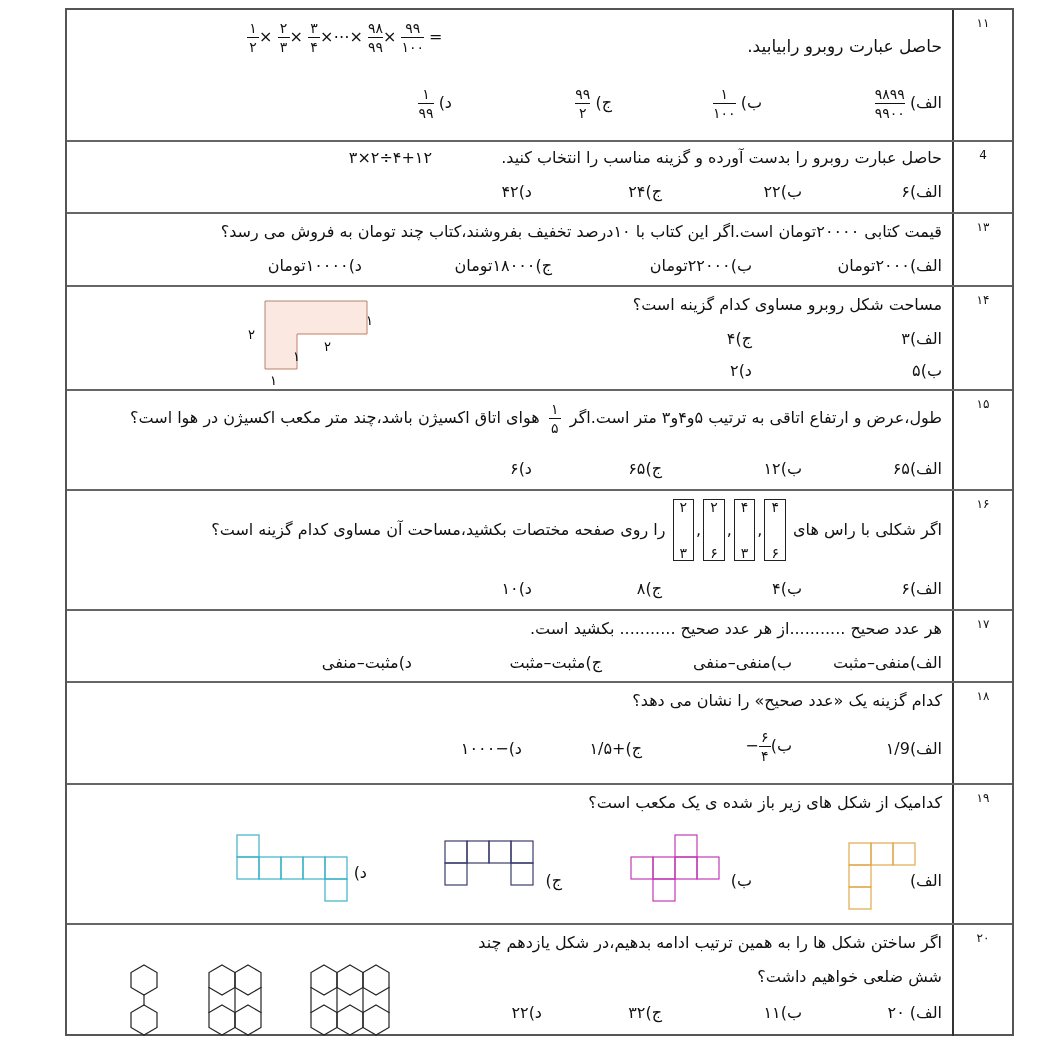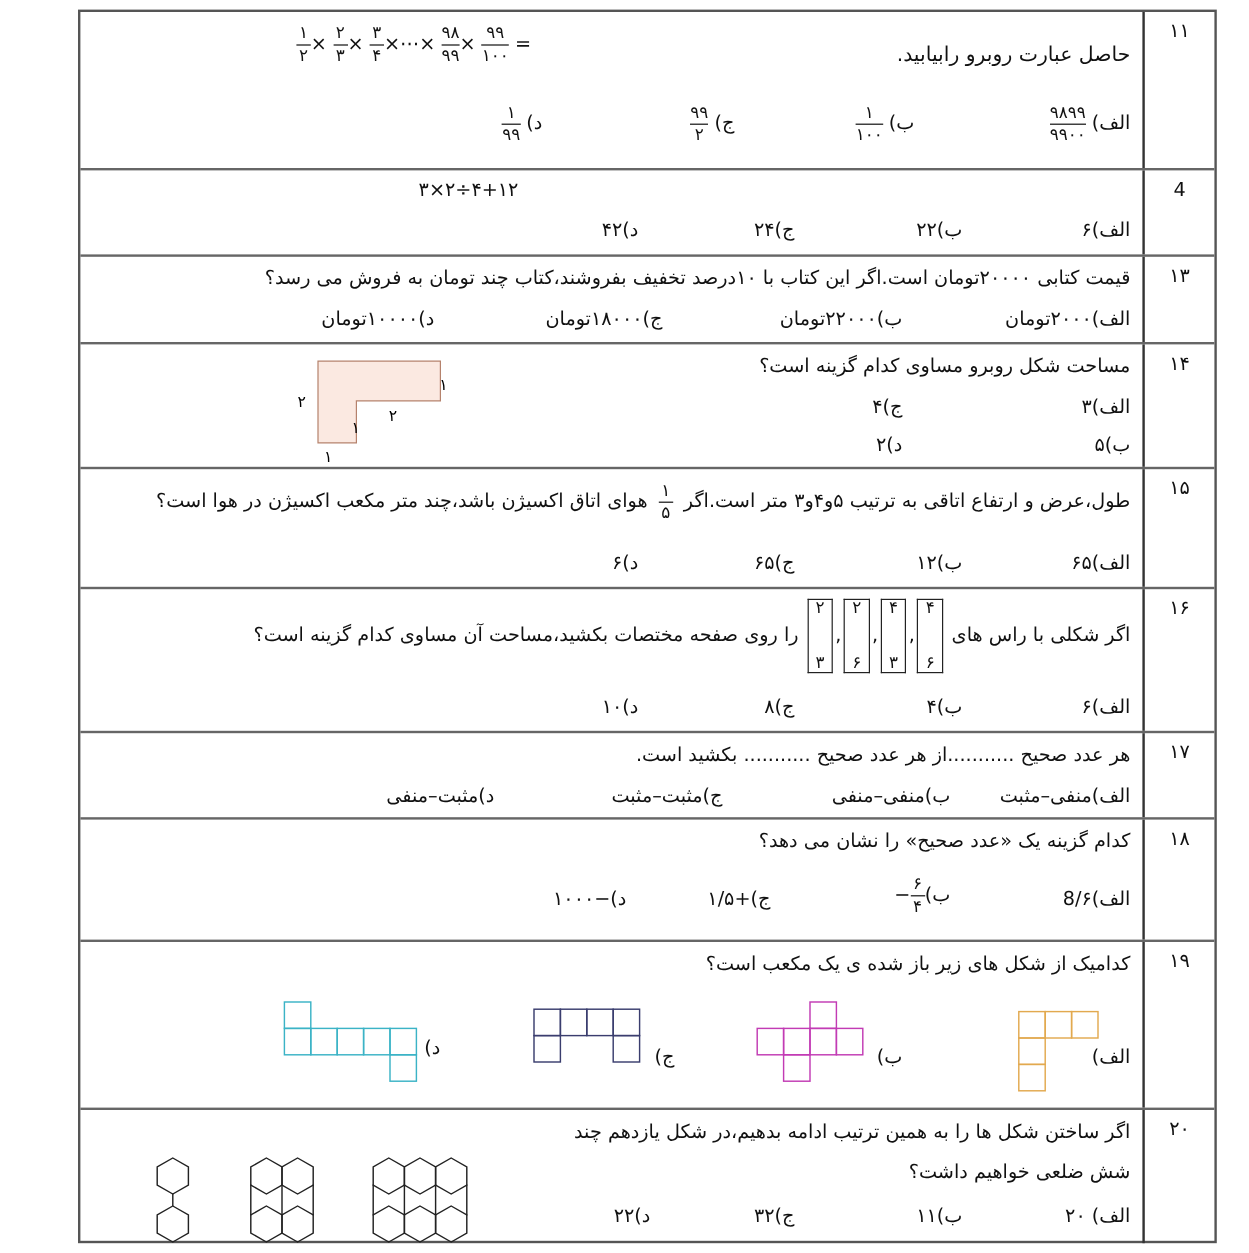--- a/index.html
+++ b/index.html
@@ -3,21 +3,21 @@
 <meta charset="utf-8">
 <style>
   html,body{margin:0;padding:0;background:#fff;}
   body{width:1041px;height:1044px;position:relative;overflow:hidden;
        font-family:"DejaVu Sans",sans-serif;color:#111;}
   .sheet{position:absolute;left:65px;top:8px;width:949px;height:1028px;
          border:2px solid #555;box-sizing:border-box;}
   .row{position:absolute;left:0;right:0;border-bottom:2px solid #666;box-sizing:border-box;}
   .row:last-child{border-bottom:none;}
   .num{position:absolute;right:0;top:0;bottom:0;width:60px;border-left:2px solid #333;
-       box-sizing:border-box;direction:rtl;text-align:center;font-size:16px;padding-top:6px;}
+       box-sizing:border-box;direction:rtl;text-align:center;font-size:12px;padding-top:6px;}
   .body{position:absolute;left:0;right:60px;top:0;bottom:0;direction:rtl;font-size:16px;}
   .abs{position:absolute;white-space:nowrap;}
   .frac{display:inline-flex;flex-direction:column;align-items:center;vertical-align:middle;
         font-size:14px;line-height:16px;}
   .frac .bar{border-top:1.3px solid #111;width:100%;min-width:12px;margin:1px 0;}
   .ltr{direction:ltr;}
   .vec{display:inline-flex;flex-direction:column;align-items:center;justify-content:space-between;
        border:1.5px solid #222;border-top:none;border-bottom:none;padding:0 6px;height:62px;
        font-size:14px;position:relative;vertical-align:middle;margin:0 2px;}
   .vec:before,.vec:after{content:"";position:absolute;left:-1px;right:-1px;height:0;border-top:1.5px solid #222;}
@@ -80,20 +80,21 @@
             <span>۱</span>
             <span class="bar"></span>
             <span>۹۹</span>
           </span></div>
     </div>
   </div>
 
   <div class="row" style="top:132px;height:72px;">
     <div class="num">4</div>
     <div class="body">
+      <div class="abs" style="right:10px;top:6px;">حاصل عبارت روبرو را بدست آورده و گزینه مناسب را انتخاب کنید.</div>
       <div class="abs" style="right:520px;top:6px;">۴+۱۲÷۲×۳</div>
       <div class="abs" style="right:10px;top:40px;">الف)۶</div>
       <div class="abs" style="right:150px;top:40px;">ب)۲۲</div>
       <div class="abs" style="right:290px;top:40px;">ج)۲۴</div>
       <div class="abs" style="right:420px;top:40px;">د)۴۲</div>
     </div>
   </div>
 
   <div class="row" style="top:204px;height:73px;">
     <div class="num">۱۳</div>
@@ -179,21 +180,21 @@
       <div class="abs" style="right:160px;top:42px;">ب)منفی–منفی</div>
       <div class="abs" style="right:350px;top:42px;">ج)مثبت–مثبت</div>
       <div class="abs" style="right:540px;top:42px;">د)مثبت–منفی</div>
     </div>
   </div>
 
   <div class="row" style="top:673px;height:102px;">
     <div class="num">۱۸</div>
     <div class="body">
       <div class="abs" style="right:10px;top:8px;">کدام گزینه یک «عدد صحیح» را نشان می دهد؟</div>
-      <div class="abs" style="right:10px;top:56px;"><span>الف)</span><span>8/۶</span></div>
+      <div class="abs" style="right:10px;top:56px;"><span>الف)</span><span>۱/9</span></div>
       <div class="abs" style="right:160px;top:46px;"><span>ب)</span><span class="ltr" style="display:inline-block;"><span>−</span><span class="frac">
               <span>۶</span>
               <span class="bar"></span>
               <span>۴</span>
             </span></span></div>
       <div class="abs" style="right:310px;top:56px;"><span>ج)</span><span>+۱/۵</span></div>
       <div class="abs" style="right:430px;top:56px;"><span>د)</span><span>−۱۰۰۰</span></div>
     </div>
   </div>
 

